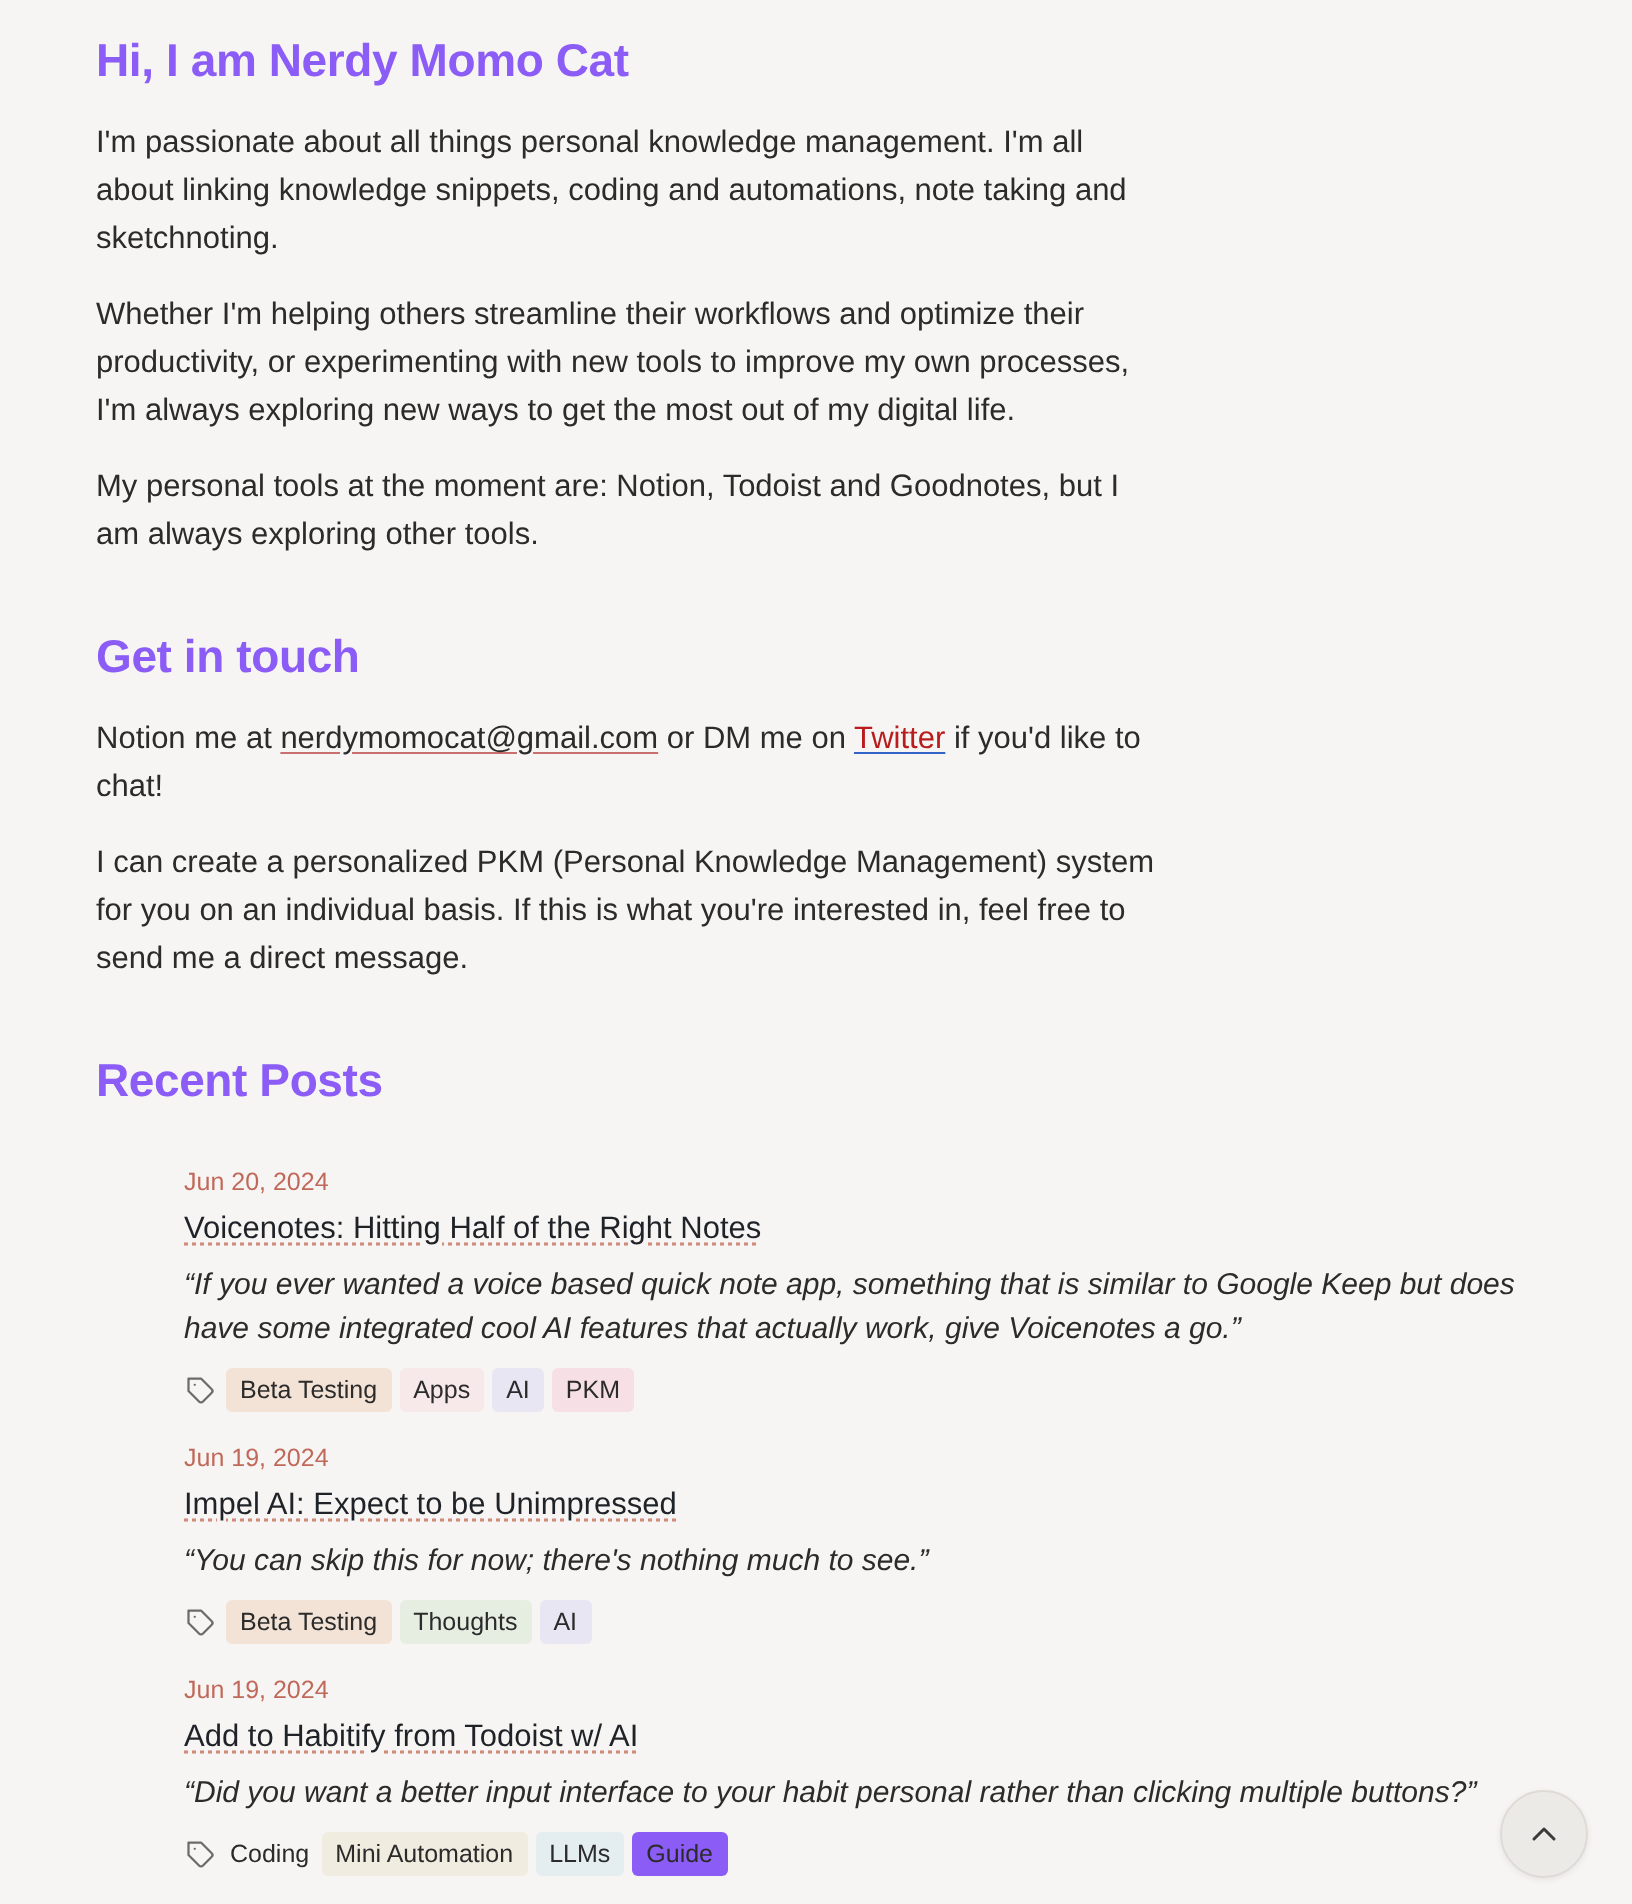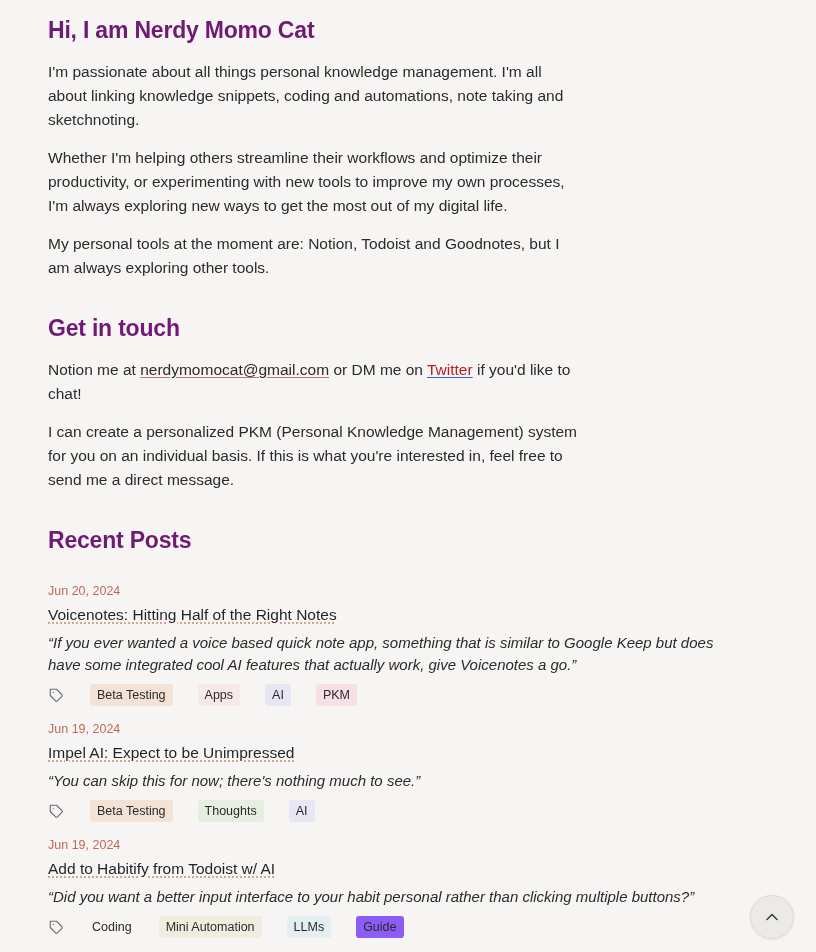--- a/index.html
+++ b/index.html
@@ -22,21 +22,21 @@
   .content {
     padding: 0 48px;
     width: 100%;
   }
   h2.section-title {
     font-size: 23px;
     line-height: 28px;
     font-weight: bold;
     margin: 0;
     padding: 0;
-    color: #701a75;
+    color: #8b5cf6;
     letter-spacing: -0.2px;
   }
   .intro-title { padding-top: 16px; }
   p.para {
     font-size: 15.5px;
     line-height: 24px;
     margin: 0;
     padding: 0;
     color: #2b2b2b;
     max-width: 530px;
@@ -51,21 +51,21 @@
     text-decoration: underline;
     text-decoration-color: #c96f6f;
     text-underline-offset: 2px;
   }
   a.link.blue {
     color: #b91c1c;
     text-decoration-color: #3264c8;
   }
 
   
-  .posts { margin-top: 6px; }
+  .posts { margin-top: 6px; margin-left: 44px; }
   .post { margin-bottom: 4px; }
   .post-date {
     font-size: 12.5px;
     line-height: 18px;
     color: #c0695a;
     margin: 0 0 4px 0;
   }
   .post-title {
     font-size: 15.5px;
     line-height: 22px;
@@ -82,21 +82,21 @@
     font-size: 15px;
     line-height: 22px;
     font-style: italic;
     color: #2b2b2b;
     margin: 0 0 8px 0;
     max-width: 700px;
   }
   .tag-row {
     display: flex;
     align-items: center;
-    gap: 25px;
+    gap: 4px;
     margin-bottom: 14px;
     flex-wrap: wrap;
   }
   .tag-icon {
     width: 16px;
     height: 16px;
     display: inline-flex;
     align-items: center;
     justify-content: center;
     color: #6b6b6b;

